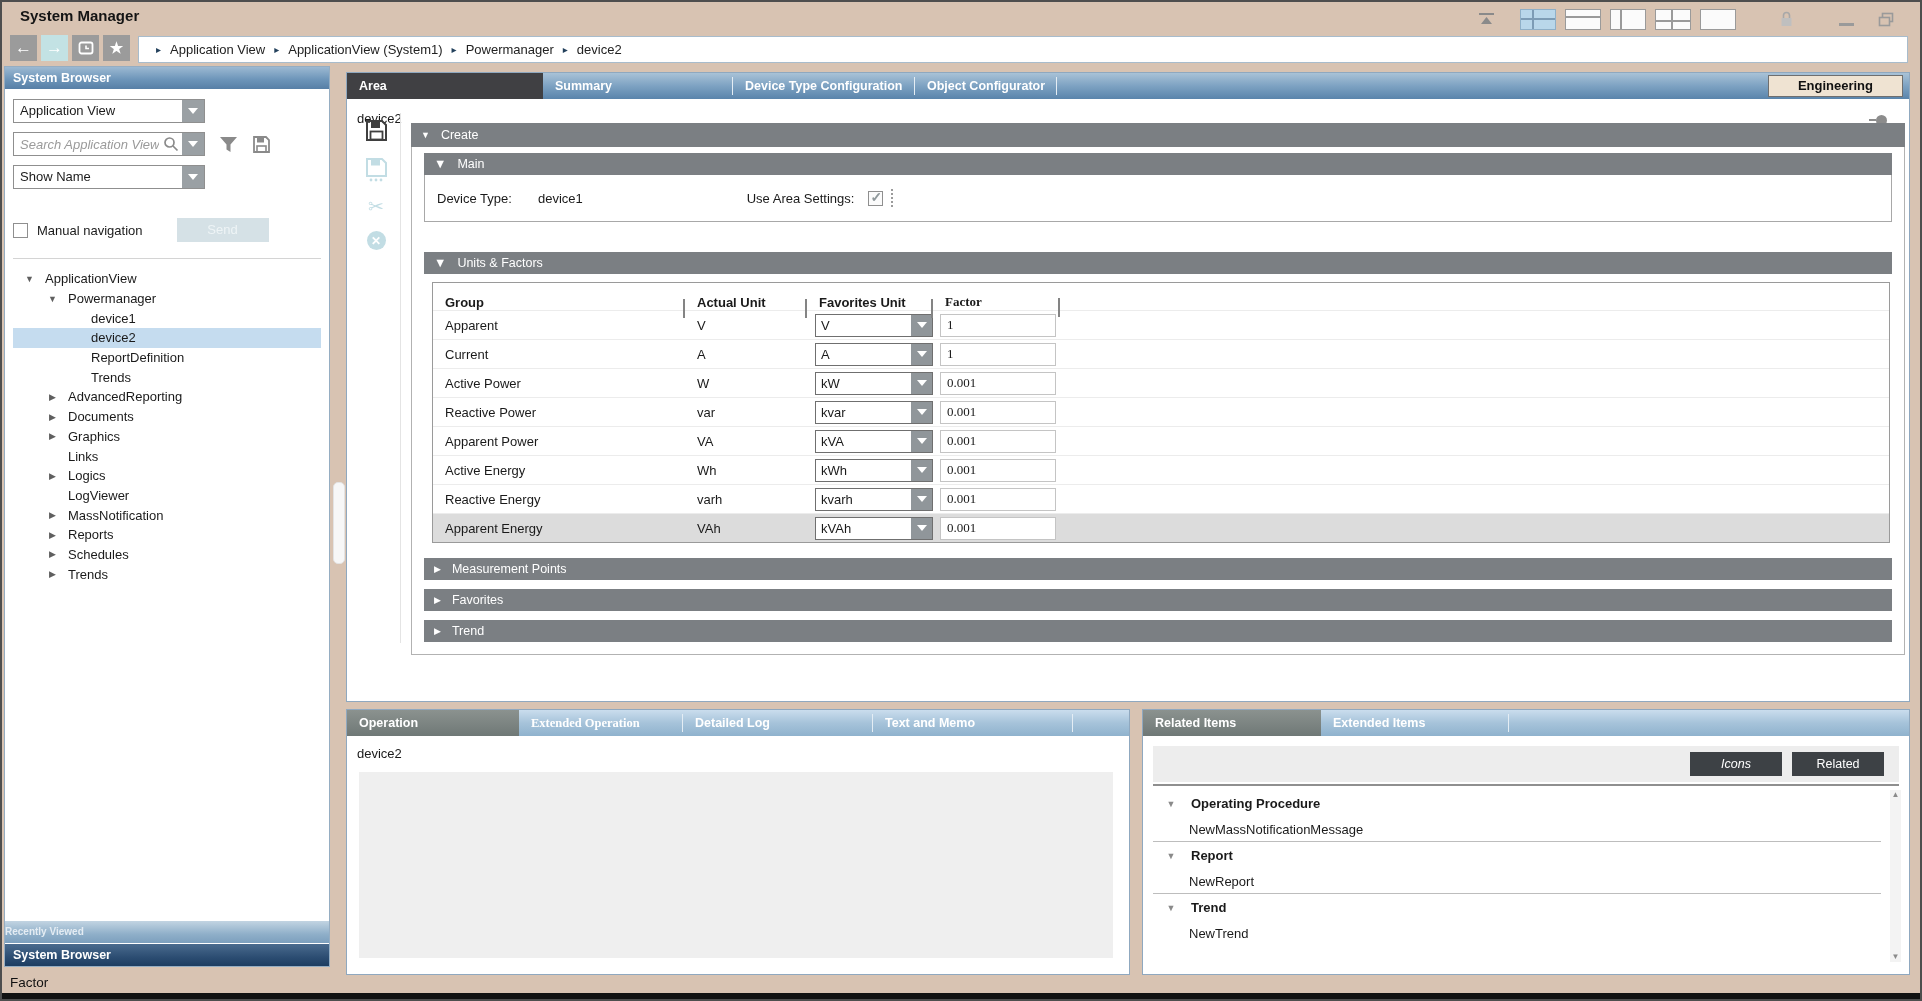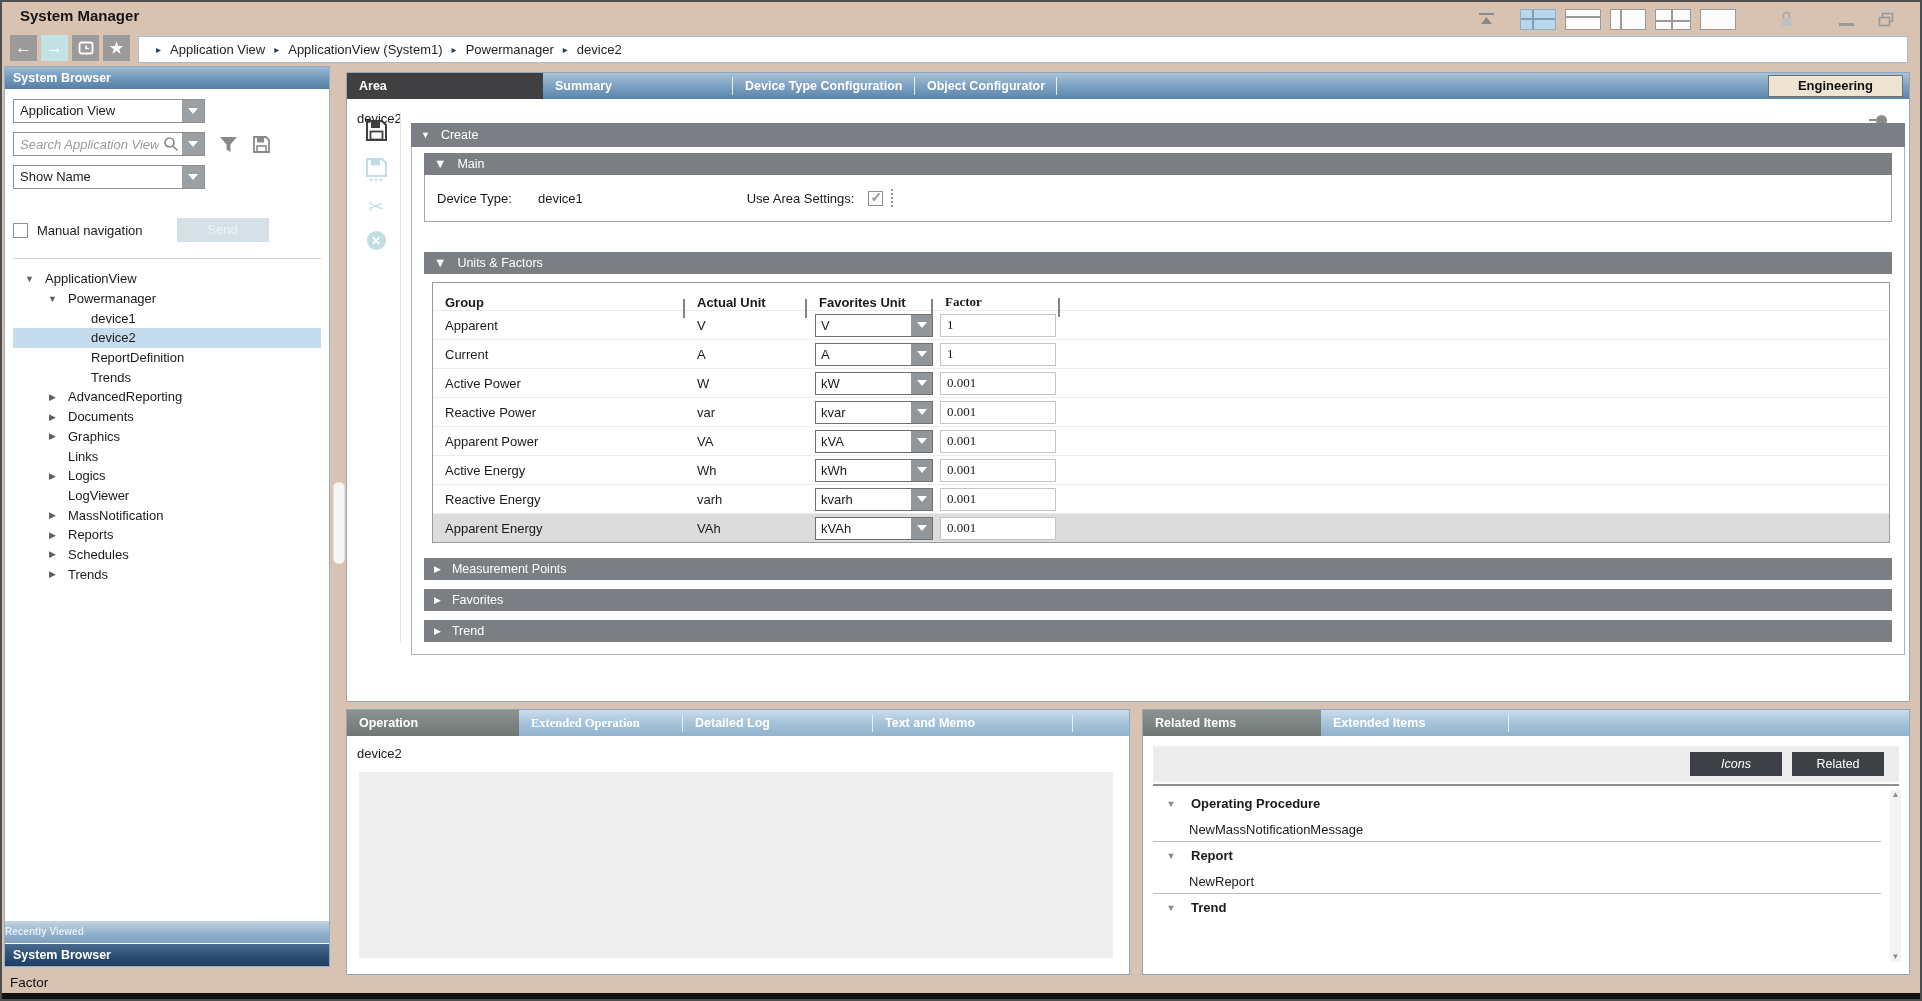--- a/index.html
+++ b/index.html
@@ -659,20 +659,24 @@
         <div class="rrow item divided">
           <span class="tglyph"></span>
           <span>NewReport</span>
         </div>
 
         <div class="rrow group">
           <span class="tglyph">▼</span>
           <span>Trend</span>
         </div>
 
+        <div class="rrow item">
+          <span class="tglyph"></span>
+          <span>NewTrend</span>
+        </div>
       </div>
     <div class="rel-scroll">
       <span class="scr-arr">▲</span>
       <span class="scr-arr">▼</span>
     </div>
   </div>
 
   <div class="statusbar">
     <span>Factor</span>
   </div>

